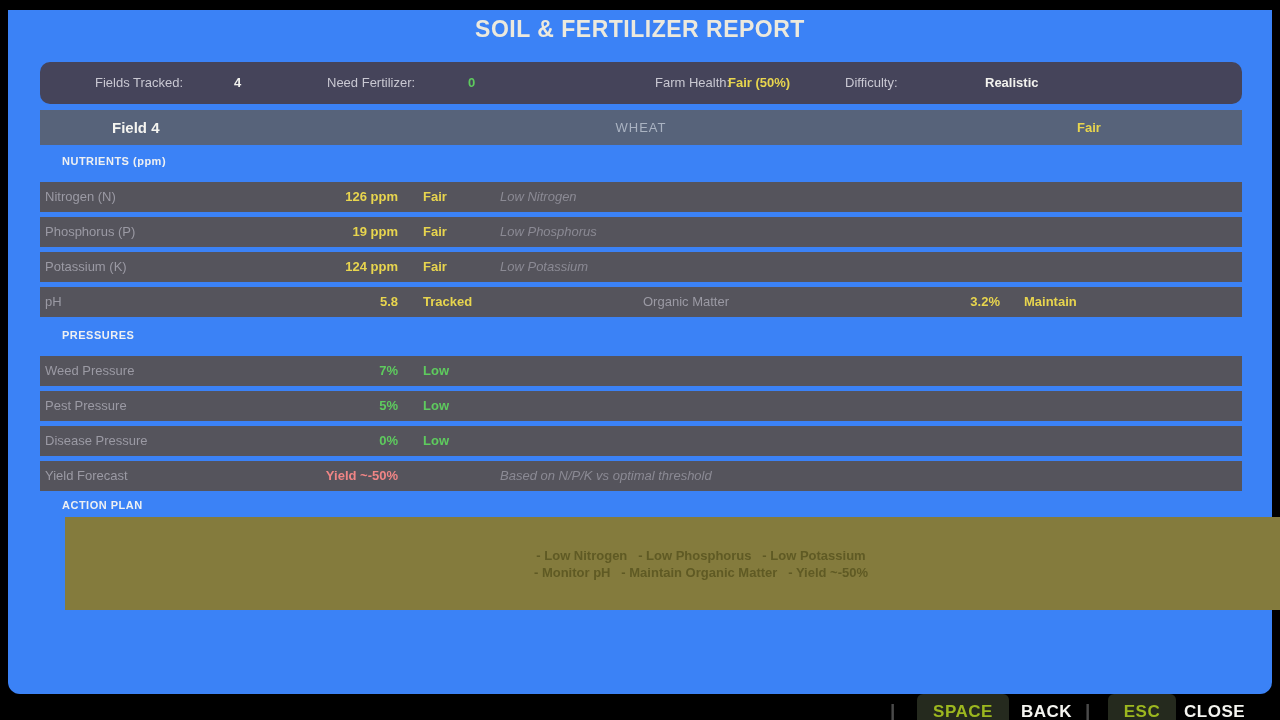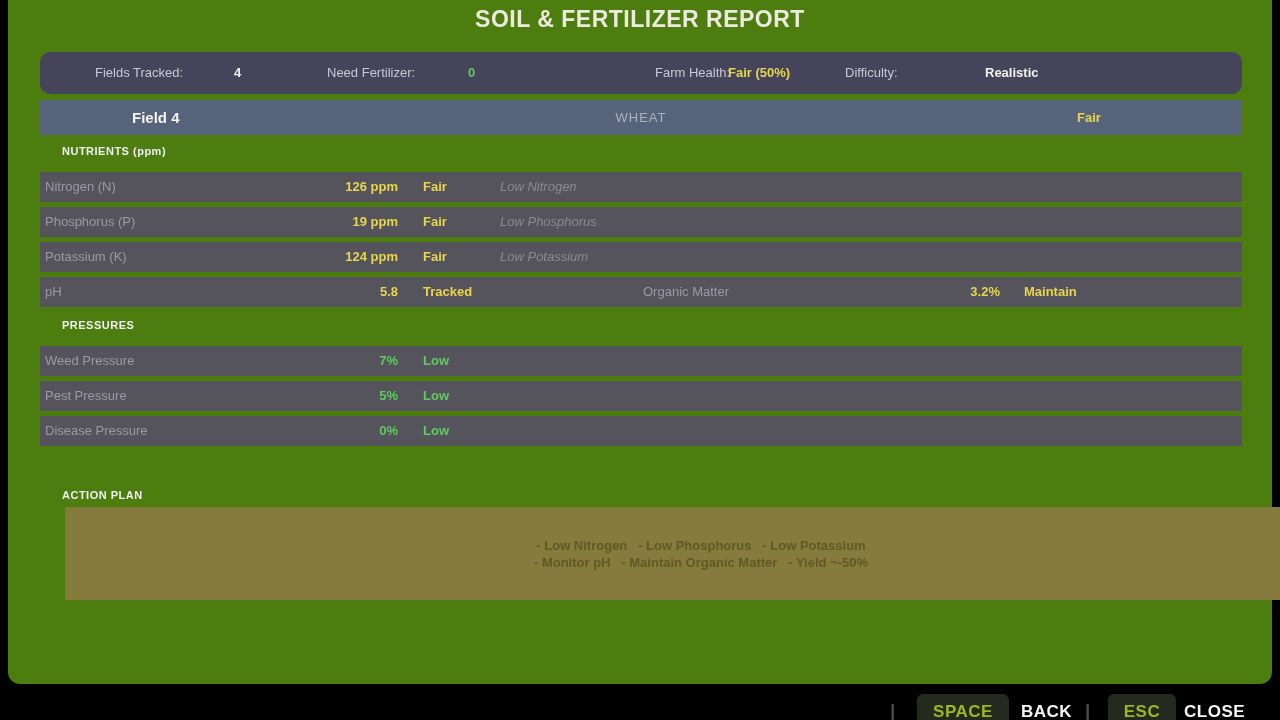--- a/index.html
+++ b/index.html
@@ -2,22 +2,22 @@
 <html><head>
 <meta charset="utf-8">
 <style>
   html,body{margin:0;padding:0;background:#000;}
   .screen{
     position:relative;width:1280px;height:720px;background:#000;
     overflow:hidden;font-family:"Liberation Sans",sans-serif;
     -webkit-font-smoothing:antialiased;
   }
   .panel{
-    position:absolute;left:8px;top:0;width:1264px;height:684px;
-    background:#4d7c0f;border-radius:0 0 12px 12px;
+    position:absolute;left:8px;top:10px;width:1264px;height:684px;
+    background:#3b82f6;border-radius:0 0 12px 12px;
   }
   .title{
     position:absolute;top:6px;left:0;width:100%;text-align:center;
     color:#ece9dd;font-size:23px;font-weight:bold;letter-spacing:.5px;
   }
   
   .statsbar{
     position:absolute;left:32px;top:52px;width:1202px;height:42px;
     background:#45445a;
     border-radius:10px;
@@ -26,21 +26,21 @@
   .s-label{color:#c9c8d2;}
   .s-val{font-weight:bold;color:#f2f2ee;}
   .s-val.green{color:#5ecb5e;}
   .s-val.yellow{color:#e8d54e;text-align:right;}
   
   .fieldrow{
     position:absolute;left:32px;top:100px;width:1202px;height:35px;
     background:#57637a;
   }
   .fieldrow span{position:absolute;line-height:35px;}
-  .f-name{left:72px;font-size:15px;font-weight:bold;color:#f4f4f0;margin-left:20px;}
+  .f-name{left:72px;font-size:15px;font-weight:bold;color:#f4f4f0;}
   .f-crop{left:0;width:100%;text-align:center;font-size:13px;color:#aab3c2;letter-spacing:1px;}
   .f-status{left:1037px;font-size:13px;font-weight:bold;color:#e8d54e;}
   
   .seclabel{
     position:absolute;left:6px;color:#eef0f2;font-size:11px;
     font-weight:bold;letter-spacing:.5px;padding-left:48px;
   }
   
   .row{
     position:absolute;left:32px;width:1202px;height:30px;background:#55545c;
@@ -146,20 +146,25 @@
     <div class="row green" style="top:381px">
       <span class="r-label">Pest Pressure</span>
       <span class="r-value">5%</span>
       <span class="r-status">Low</span>
     </div>
     <div class="row green" style="top:416px">
       <span class="r-label">Disease Pressure</span>
       <span class="r-value">0%</span>
       <span class="r-status">Low</span>
     </div>
+    <div class="row red" style="top:451px">
+      <span class="r-label">Yield Forecast</span>
+      <span class="r-value">Yield ~-50%</span>
+      <span class="r-note">Based on N/P/K vs optimal threshold</span>
+    </div>
 
     <div class="seclabel" style="top:489px">ACTION PLAN</div>
 
     <div class="actionbox">
       <div>- Low Nitrogen   - Low Phosphorus   - Low Potassium</div>
       <div>- Monitor pH   - Maintain Organic Matter   - Yield ~-50%</div>
     </div>
   </div>
 
   <div class="footer-divider" style="left:890px">|</div>

